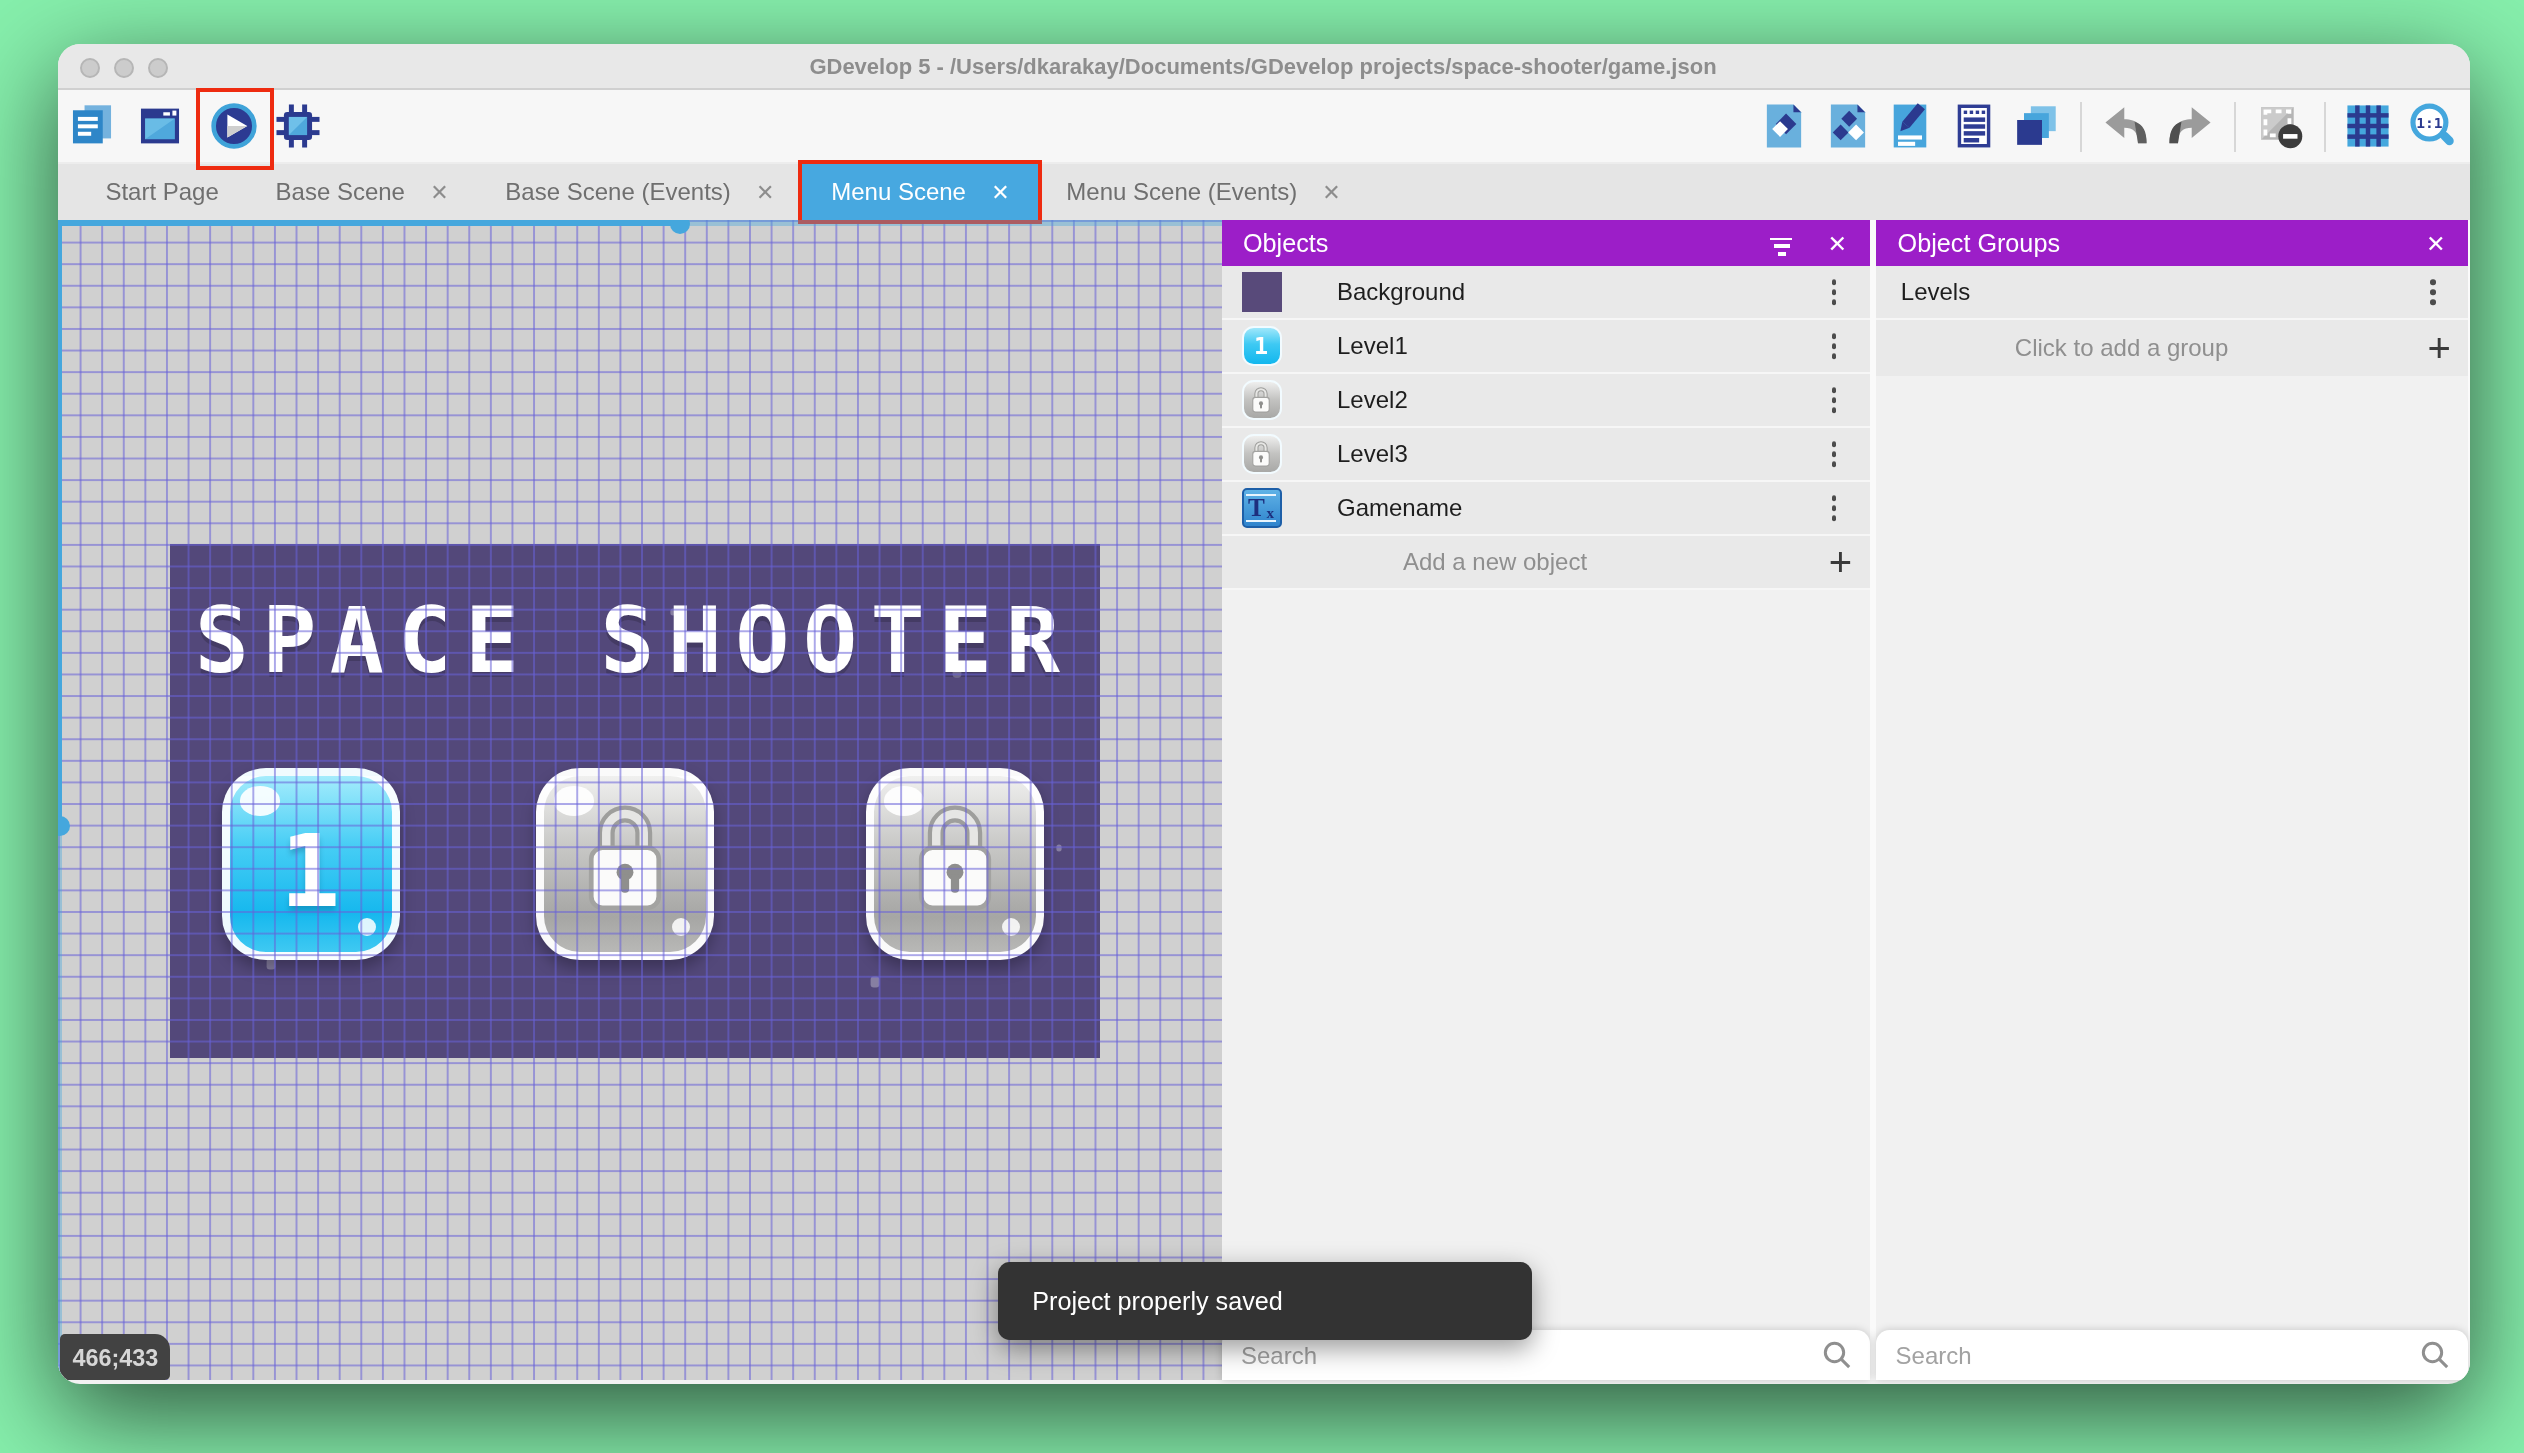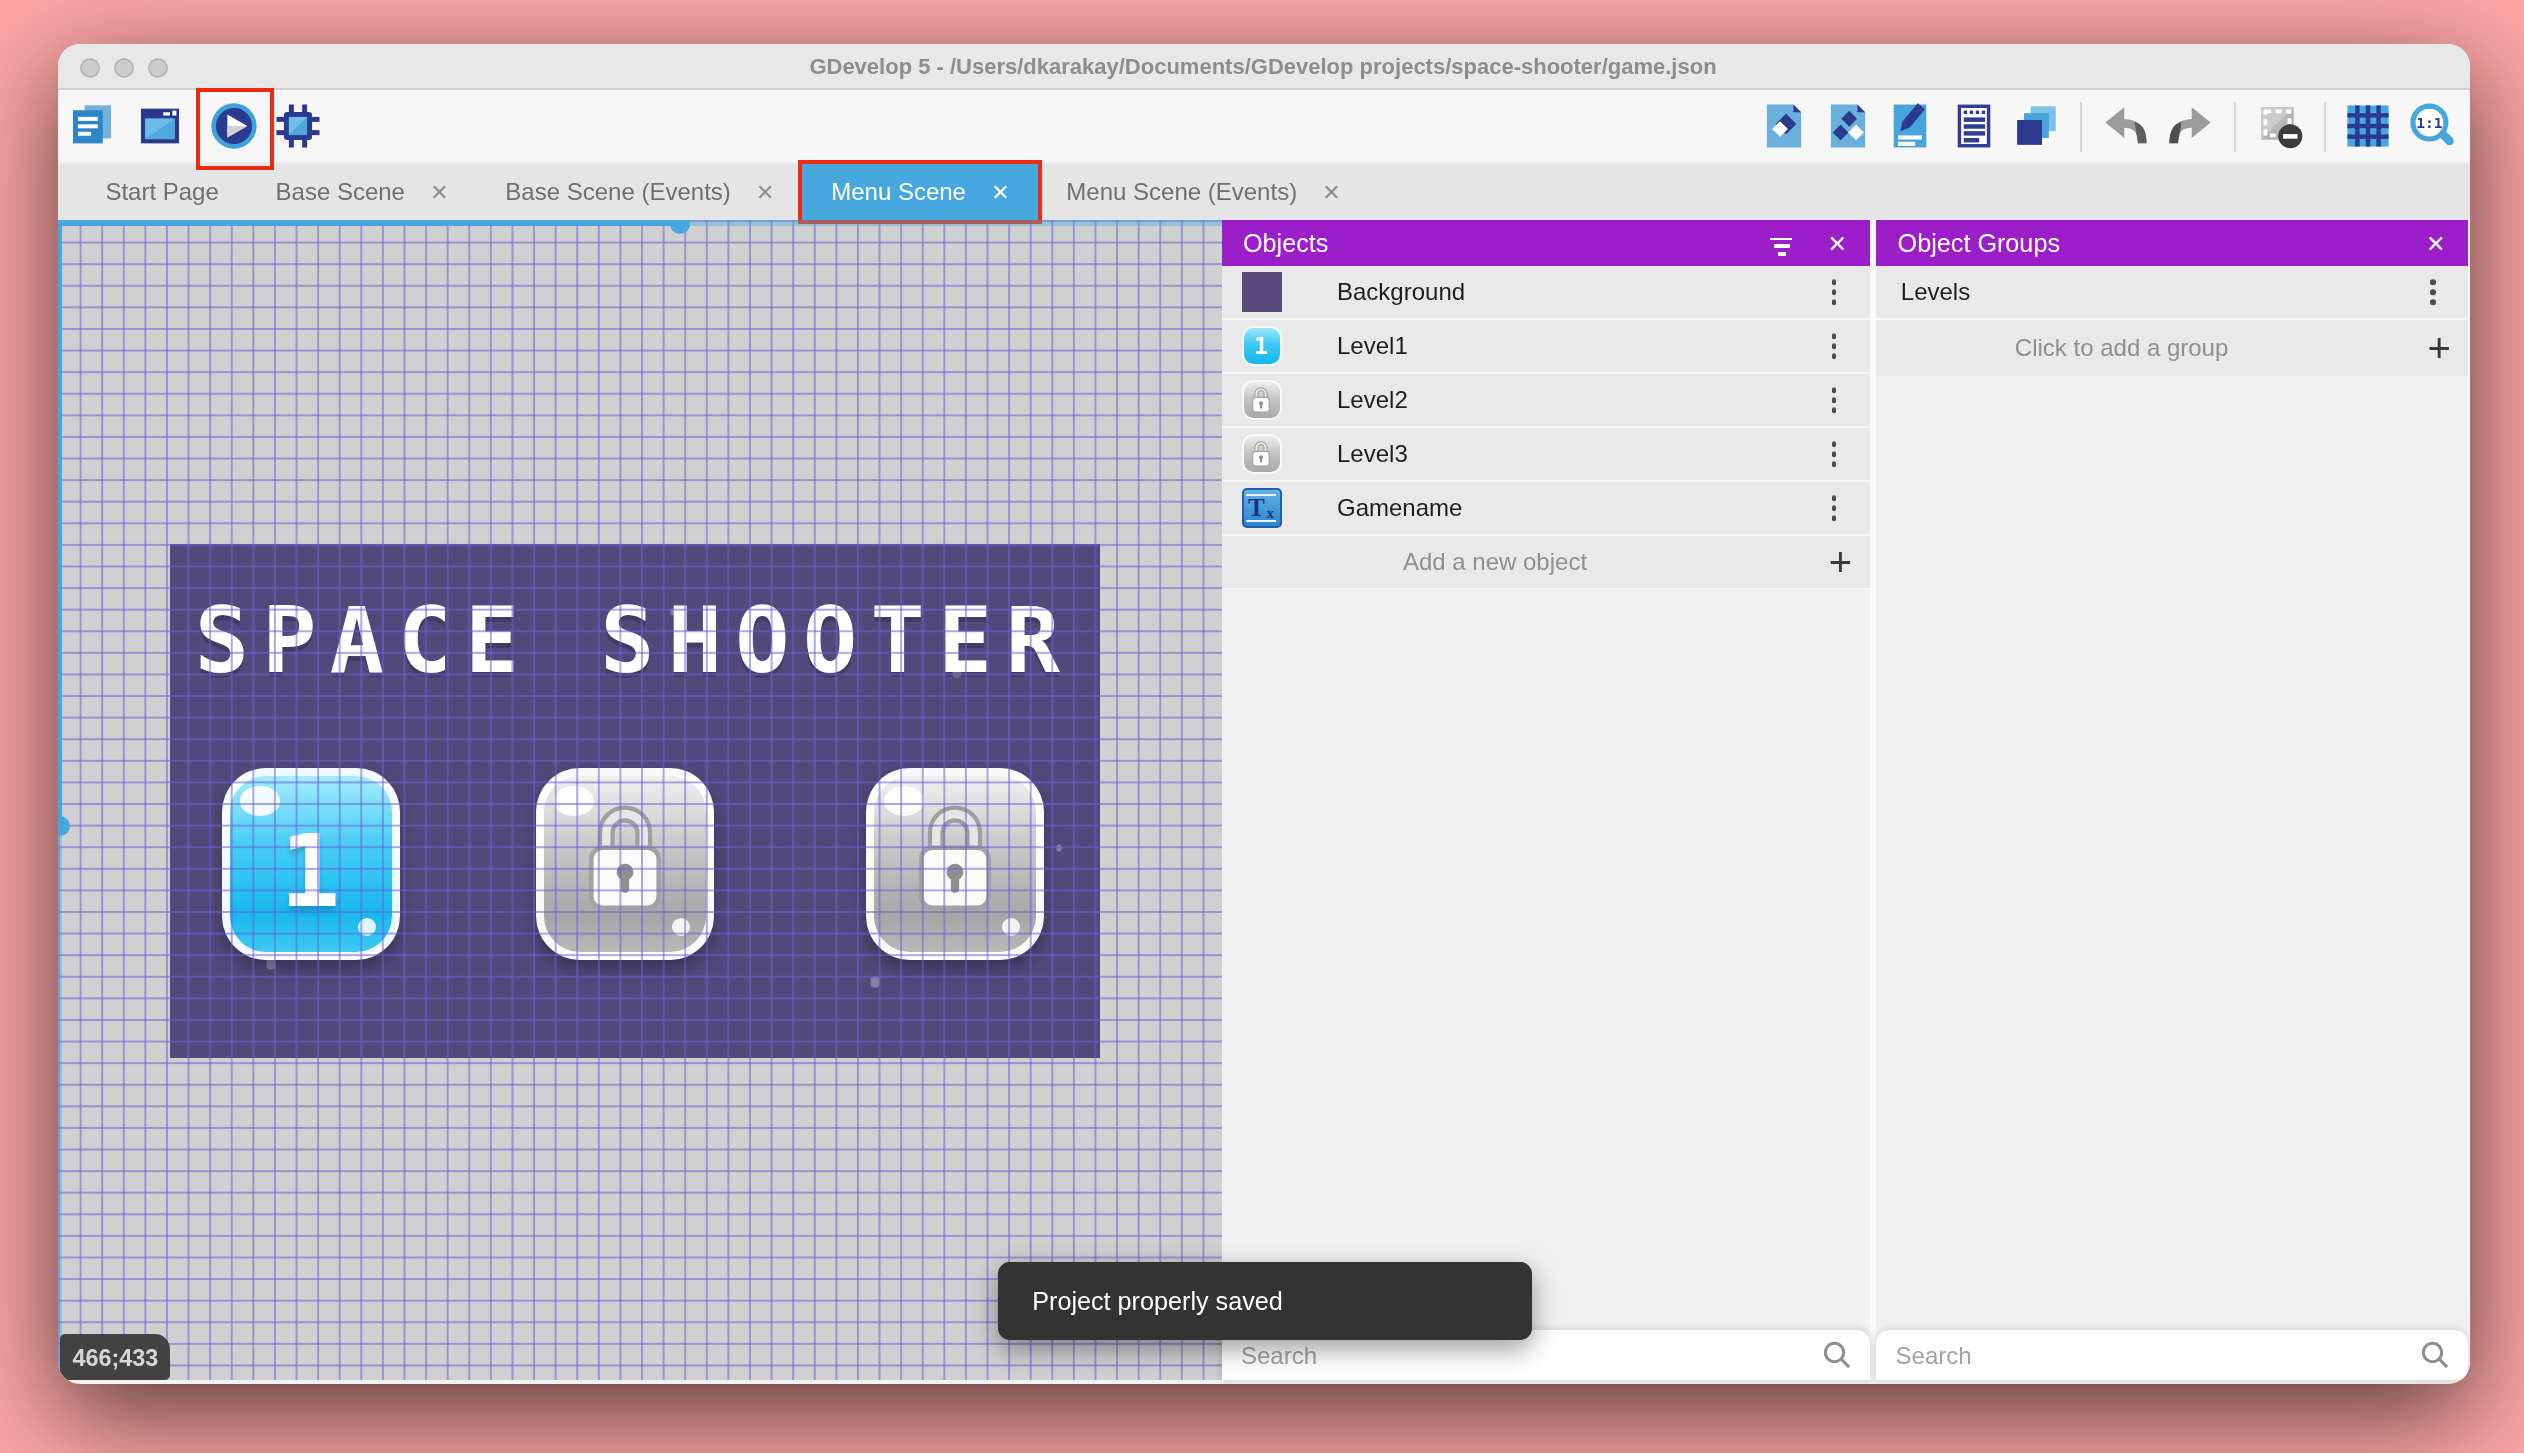--- a/index.html
+++ b/index.html
@@ -1,18 +1,18 @@
 <!DOCTYPE html>
 <html style="font-size:13.4px"><head>
 <meta charset="utf-8">
 <style>
   * { margin:0; padding:0; box-sizing:border-box; }
   html,body { background:#000; }
   body { font-family:"Liberation Sans", sans-serif; }
-  .stage { position:relative; width:2525px; height:1453px; background:#fca5a5; overflow:hidden; }
+  .stage { position:relative; width:2525px; height:1453px; background:#86efac; overflow:hidden; }
   .scaled { position:absolute; left:0; top:0; width:1262px; height:727px;
             transform:scale(2); transform-origin:0 0; }
 
   
   .window { position:absolute; left:28.5px; top:22px; width:1206px; height:670px;
             border-radius:11px; overflow:hidden; background:#f2f2f2;
             box-shadow:0 15px 50px rgba(0,0,0,.65); }
 
   
   .titlebar { position:relative; height:23.4px; background:#e8e8e8; border-bottom:0.8px solid #d0d0d0; }

